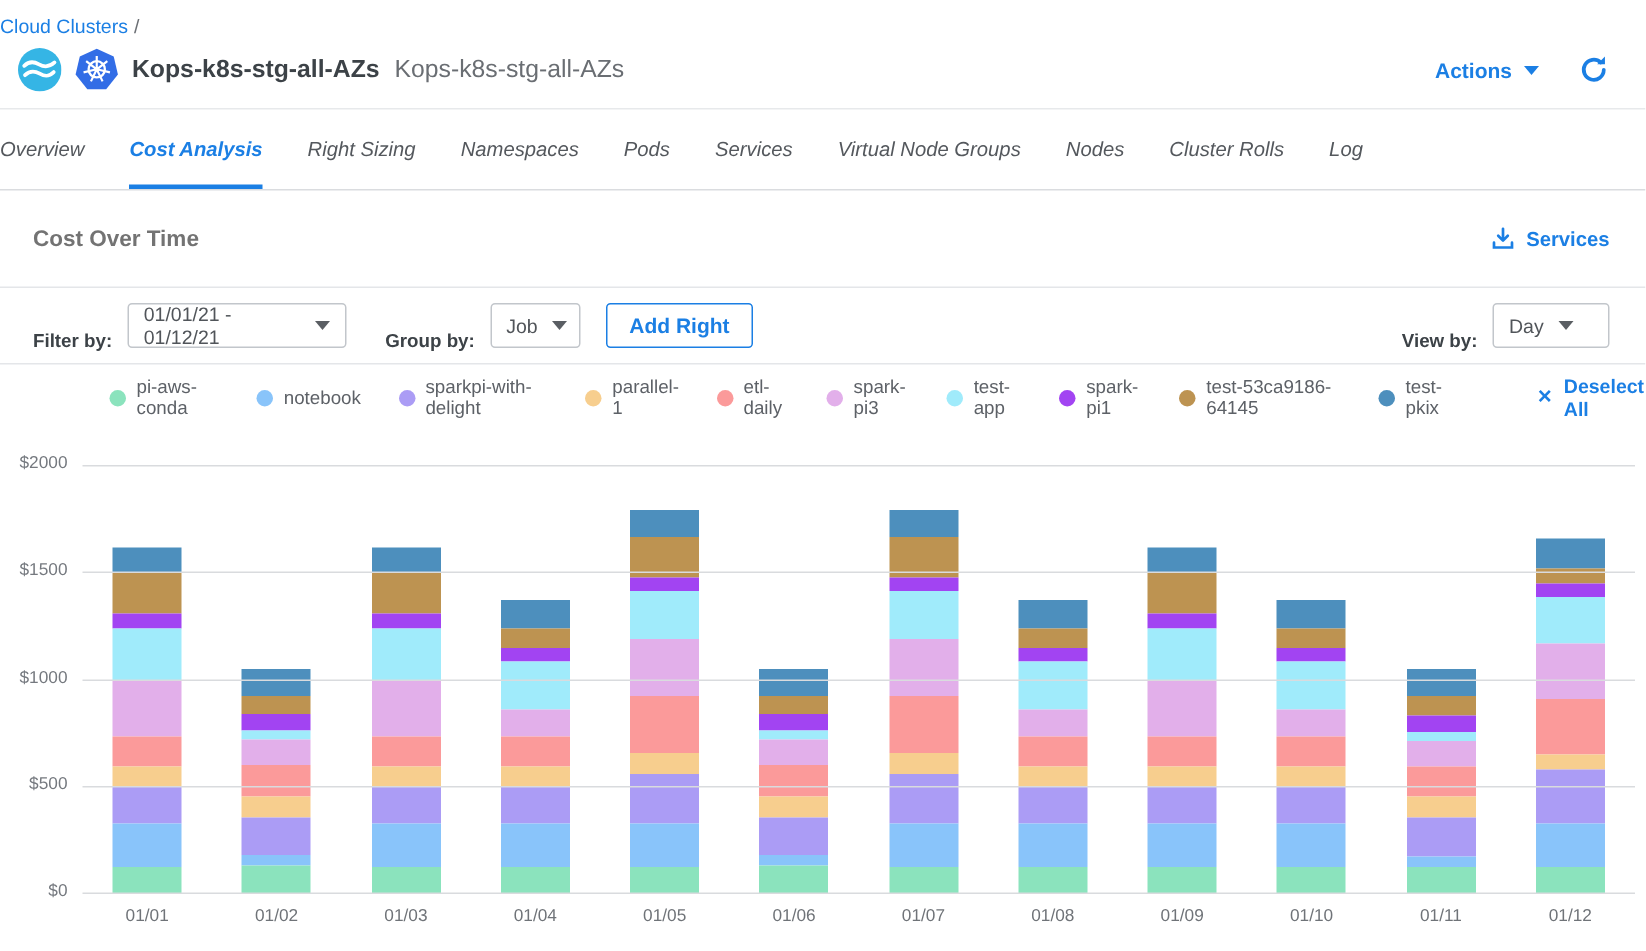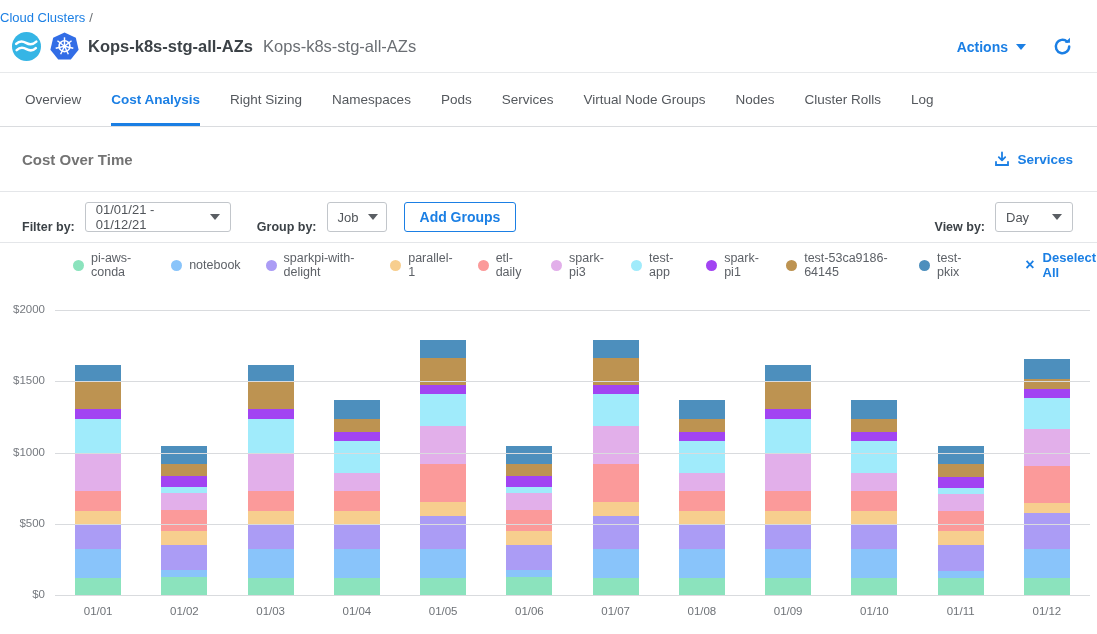--- a/index.html
+++ b/index.html
@@ -17,38 +17,38 @@
   .page-title { font-size:16.5px; font-weight:bold; color:#3C4247; margin-right:10px; }
   .page-subtitle { font-size:16.5px; color:#6A6E73; }
   .header-right { margin-left:auto; display:flex; align-items:center; gap:26px; }
   .actions-btn { display:flex; align-items:center; gap:8px; font-size:14px; font-weight:bold;
                  color:#1B7FE4; cursor:pointer; }
   .caret { width:0; height:0; border-left:5px solid transparent; border-right:5px solid transparent;
            border-top:6px solid currentColor; display:inline-block; }
   .refresh { width:21px; height:21px; cursor:pointer; }
 
   
-  .tabs-row { display:flex; gap:30px; padding-left:25px; height:54px; align-items:stretch;
-              border-bottom:1px solid #DADCDF; }
+  .tabs-row { display:flex; gap:30px; height:54px; align-items:stretch;
+              border-bottom:1px solid #DADCDF;font-style:italic; }
   .tab { display:flex; align-items:center; font-size:13.5px; color:#54585D; cursor:pointer;
          border-bottom:3px solid transparent; padding-top:3px; }
   .tab.active { color:#1B7FE4; font-weight:bold; border-bottom-color:#1B7FE4; }
 
   
   .section-row { height:65px; display:flex; align-items:center; padding:0 24px 0 22px;
                  border-bottom:1px solid #E4E6E9; }
   .section-title { font-size:15px; font-weight:bold; color:#737373; }
   .download { margin-left:auto; display:flex; align-items:center; gap:7px; font-size:13.5px;
               font-weight:bold; color:#1B7FE4; cursor:pointer; }
 
   
   .filter-row { height:51px; display:flex; align-items:center; padding:0 24px 0 22px;
                 border-bottom:1px solid #E4E6E9; }
   .filter-label { font-size:12.5px; font-weight:bold; color:#3C4247;margin-top:20px; }
-  .select { display:flex; align-items:center; justify-content:space-between; gap:10px;
+  .select { display:flex; align-items:center; gap:10px;
             border:1px solid #C2C6CB; border-radius:3px; height:30px; padding:0 10px;
             font-size:13px; color:#51555A; cursor:pointer; background:#fff; }
   .select .caret { border-top-color:#5A5E63; }
   .sel-date { width:146px; margin-left:10px; }
   .sel-group { width:60px; margin-left:10px; }
   .sel-view { width:78px; margin-left:10px; }
   .gap24 { margin-left:26px; }
   .add-filter { margin-left:17px; height:30px; padding:0 15px; border:1.5px solid #1B7FE4;
                 border-radius:3px; background:#fff; color:#1B7FE4; font-size:14px;
                 font-weight:bold; cursor:pointer; font-family:inherit; }
@@ -145,21 +145,21 @@
   <span class="filter-label">Filter by:</span>
   <div class="select sel-date">
     <span>01/01/21 - 01/12/21</span>
     <span class="caret"></span>
   </div>
   <span class="filter-label gap24">Group by:</span>
   <div class="select sel-group">
     <span>Job</span>
     <span class="caret"></span>
   </div>
-  <button class="add-filter">Add Groups</button>
+  <button class="add-filter">Add Right</button>
   <div class="filter-right">
     <span class="filter-label">View by:</span>
     <div class="select sel-view">
       <span>Day</span>
       <span class="caret"></span>
     </div>
   </div>
 </div>
 
 <div class="legend-row">

